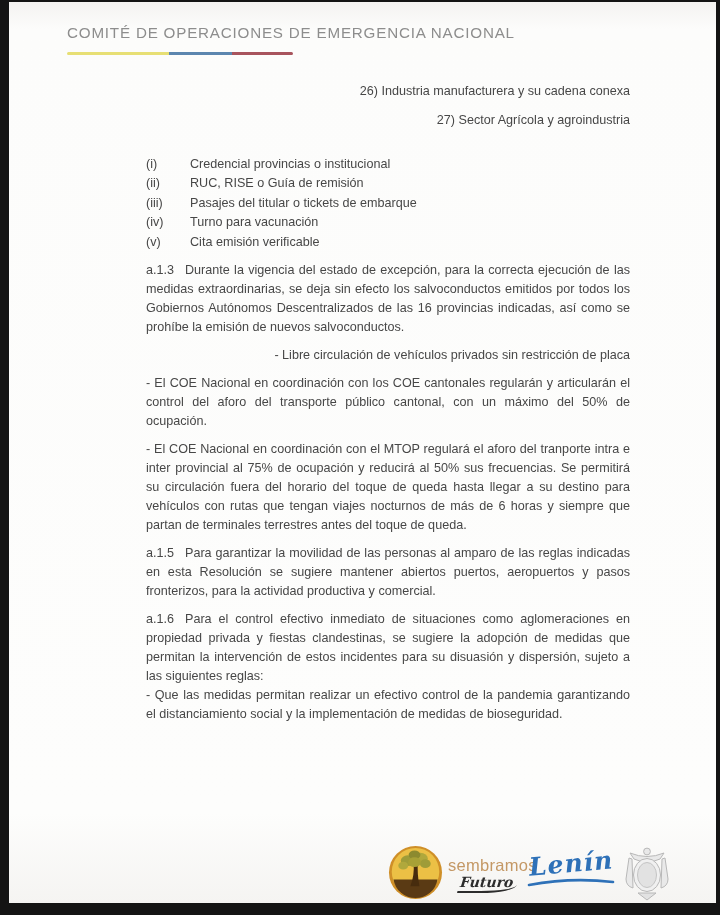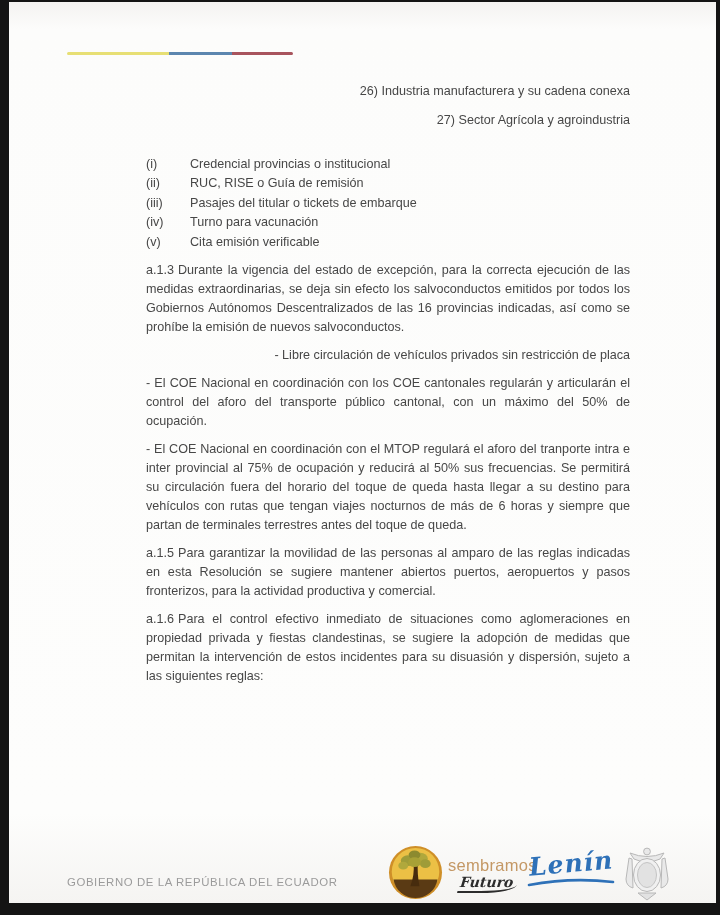--- a/index.html
+++ b/index.html
@@ -27,21 +27,21 @@
   .body-col{position:absolute;left:0;top:70px;right:0;}
   .p{
     font-size:12.6px;line-height:19px;color:#474747;
     text-align:justify;margin:9px 86px 0 137px;
   }
   .num-item{margin:10px 86px 0 132px;text-align:left;}
   .p-intro{margin:11px 86px 0 84px;}
   .doclist{margin:25px 86px 0 137px;}
   .dl-row{display:flex;line-height:19.4px;font-size:12.6px;color:#474747;}
   .dl-marker{flex:0 0 44px;}
-  .clabel{padding-right:4px;}
+  .clabel{padding-right:11px;}
   .no-gap{margin-top:0;}
   .single{text-align:right;}
   
   .footer-label{
     position:absolute;left:58px;top:874px;
     font-size:11.4px;letter-spacing:.6px;color:#9b9b9b;white-space:nowrap;
   }
   .logo-sembramos{position:absolute;left:379px;top:843px;display:flex;align-items:center;}
   .sem-text{margin-left:5px;display:flex;flex-direction:column;align-items:flex-start;}
   .sem-word1{font-size:16.5px;color:#c49865;letter-spacing:.3px;line-height:17px;}
@@ -59,20 +59,21 @@
   }
   .lenin-swoosh{display:block;margin-top:-3px;}
   .logo-coat{position:absolute;left:608px;top:841px;}
 </style>
 </head>
 <body>
 
 <div class="photo-frame">
   <div class="page">
 
+    <div class="doc-title">COMITÉ DE OPERACIONES DE EMERGENCIA NACIONAL</div>
     <div class="flag-divider">
       <div class="seg" style="width:45%;background:#e7df74;"></div>
       <div class="seg" style="width:28%;background:#5c86af;"></div>
       <div class="seg" style="width:27%;background:#a8545d;"></div>
     </div>
 
     <div class="body-col">
 
       <p class="p num-item single">26) Industria manufacturera y su cadena conexa</p>
       <p class="p num-item single">27) Sector Agrícola y agroindustria</p>
@@ -111,23 +112,23 @@
       <p class="p">- El COE Nacional en coordinación con el MTOP regulará el aforo del tranporte intra e inter provincial al 75% de ocupación y reducirá al 50% sus frecuencias. Se permitirá su circulación fuera del horario del toque de queda hasta llegar a su destino para vehículos con rutas que tengan viajes nocturnos de más de 6 horas y siempre que partan de terminales terrestres antes del toque de queda.</p>
 
       <p class="p">
         <span class="clabel">a.1.5</span><span>Para garantizar la movilidad de las personas al amparo de las reglas indicadas en esta Resolución se sugiere mantener abiertos puertos, aeropuertos y pasos fronterizos, para la actividad productiva y comercial.</span>
       </p>
 
       <p class="p">
         <span class="clabel">a.1.6</span><span>Para el control efectivo inmediato de situaciones como aglomeraciones en propiedad privada y fiestas clandestinas, se sugiere la adopción de medidas que permitan la intervención de estos incidentes para su disuasión y dispersión, sujeto a las siguientes reglas:</span>
       </p>
 
+      <p class="p no-gap">- Que las medidas permitan realizar un efectivo control de la pandemia garantizando el distanciamiento social y la implementación de medidas de bioseguridad.</p>
     </div>
 
-    <div class="footer-label">GOBIERNO DE LA REPÚBLICA DEL ECUADOR</div>
 
     <div class="logo-sembramos">
       <span>
         <svg width="55" height="55" viewBox="0 0 56 56">
           <circle cx="28" cy="28" r="27" fill="#cf8f28"></circle>
           <circle cx="28" cy="27.3" r="24.2" fill="#ecc045"></circle>
           <path d="M5.6 35 A22.7 22.7 0 0 0 50.4 35 Z" fill="#5a3a14"></path>
           <path d="M26 18 q1.2 12 -3.2 24 h9.2 q-2.4 -13 -1.6 -24 z" fill="#472c0e"></path>
           <ellipse cx="20" cy="16" rx="7" ry="5.5" fill="#9f9c38"></ellipse>
           <ellipse cx="33" cy="13.5" rx="7.5" ry="5.5" fill="#b0a83c"></ellipse>

